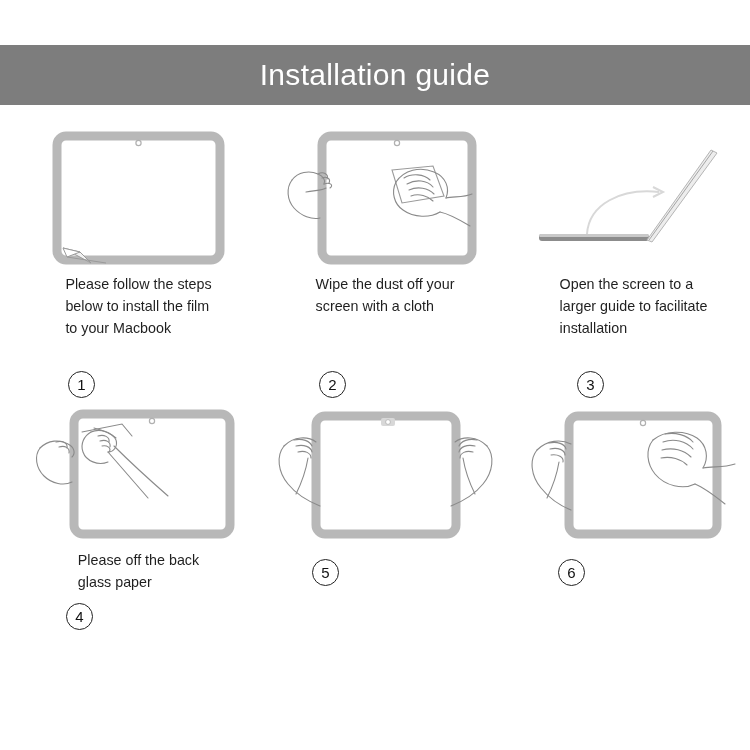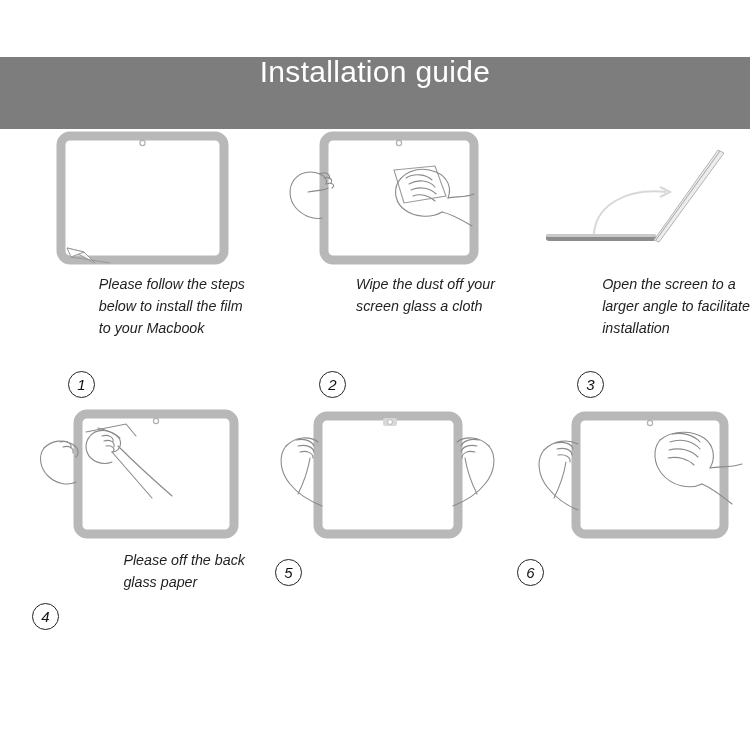--- a/index.html
+++ b/index.html
@@ -15,25 +15,25 @@
     overflow: hidden;
     position: relative;
   }
 
   
   .header-bar {
     position: absolute;
     left: 0;
     top: 45px;
     width: 750px;
-    height: 72px;
+    height: 60px;
     background: #7d7d7d;
     display: flex;
+    align-items: center;
     justify-content: center;
-    margin-top: 12px;
   }
   .header-title {
     color: #ffffff;
     font-size: 30px;
     font-weight: 400;
     letter-spacing: 0.3px;
     line-height: 1;
   }
 
   
@@ -44,22 +44,21 @@
     width: 750px;
     display: grid;
     grid-template-columns: 245px 250px 255px;
     grid-template-rows: 276px auto;
   }
   .step-cell {
     position: relative;
     box-sizing: border-box;
     display: flex;
     flex-direction: column;
-    align-items: flex-end;
-    font-style: italic;
+    align-items: center;
   }
   .step-cell.col1 { padding-left: 32px; }
   .step-cell.col2 { padding-left: 30px; }
   .step-cell.col3 { padding-left: 22px; }
 
   .illus {
     width: 205px;
     height: 135px;
     position: relative;
     margin-bottom: 8px;
@@ -155,42 +154,42 @@
           <path d="M129 54 C138 49, 149 50, 155 57"></path>
           <path d="M131 60 C140 56, 150 58, 156 64"></path>
           <path d="M133 66 C141 63, 150 66, 155 71"></path>
           <path d="M118 52 C113 62, 116 74, 125 80 C136 88, 152 88, 162 82"></path>
           <path d="M168 68 C175 66, 185 68, 194 64"></path>
           <path d="M162 82 C172 84, 182 90, 192 96"></path>
         </g>
       </svg>
     </div>
     <div class="step-caption">Wipe the dust off your
-screen glass a cloth</div>
+screen with a cloth</div>
     <div class="step-number-row">
       <div class="step-circle">2</div>
     </div>
   </div>
 
   <div class="step-cell col3 row1">
     <div class="illus">
       <svg viewBox="0 0 218 135">
 
         <rect x="14" y="104" width="110" height="7" rx="3" fill="#8c8c8c"></rect>
         <rect x="14" y="104" width="110" height="3" rx="1.5" fill="#c9c9c9"></rect>
 
         <path d="M122 110 L186 20 L192 23 L127 112 Z" fill="#ededed" stroke="#b5b5b5" stroke-width="1"></path>
         <path d="M124 110 L188 21" fill="none" stroke="#9d9d9d" stroke-width="0.9"></path>
 
         <path d="M62 104 C64 74, 96 58, 134 62" fill="none" stroke="#d8d8d8" stroke-width="2"></path>
         <path d="M128 57 L138 62 L128 67" fill="none" stroke="#d8d8d8" stroke-width="2"></path>
       </svg>
     </div>
     <div class="step-caption">Open the screen to a
-larger angle to facilitate
+larger guide to facilitate
 installation</div>
     <div class="step-number-row">
       <div class="step-circle">3</div>
     </div>
   </div>
 
   <div class="step-cell col1 row2">
     <div class="illus">
       <svg viewBox="0 0 205 135">
         <rect x="38" y="8" width="156" height="120" rx="9" ry="9" fill="none" stroke="#b8b8b8" stroke-width="9"></rect>

